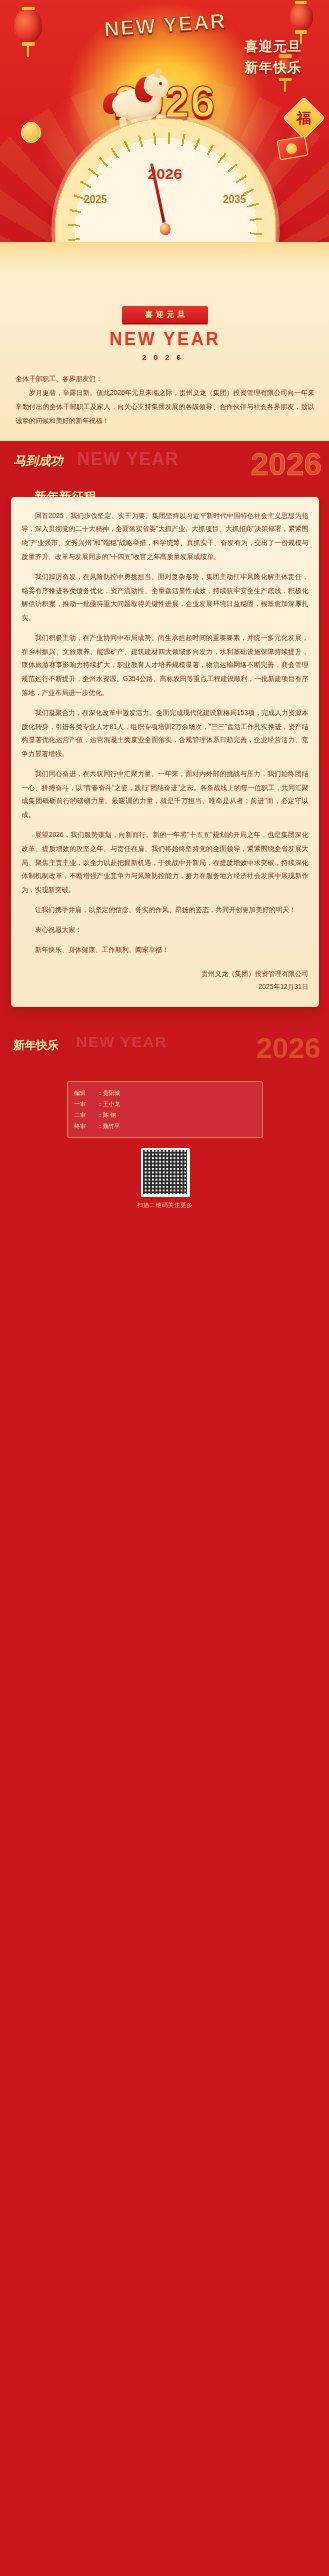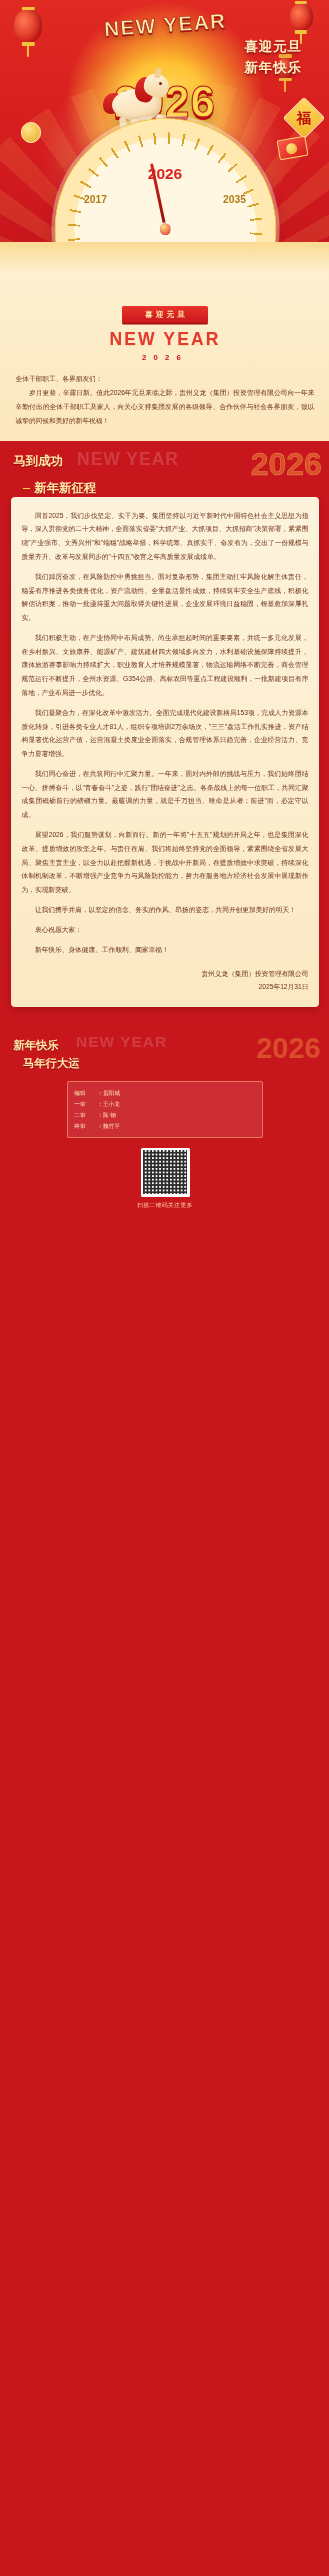--- a/index.html
+++ b/index.html
@@ -239,23 +239,24 @@
   }
   .head-band .wm2 {
     position:absolute; right: 8.2px; top: 4.1px;
     font-size: 32px; font-weight: bold; color: rgba(255,190,70,.35);
     -webkit-text-stroke: 0.5px rgba(255,215,120,.5);
   }
   .head-band .t1 {
     position: relative; margin-left: 13.4px; padding-top: 11.3px;
     font-size: 12.4px; font-weight: bold; color: #ffe9a8;
     text-shadow: 0 1px 0 #8d0d0a;
+    font-style: italic;
   }
   .head-band .t2 {
-    position: relative; margin-left: 23px; margin-top: 10px;
+    position: relative; margin-left: 23px; margin-top: 19px;
     font-size: 12.4px; font-weight: bold; color: #ffe9a8;
     text-shadow: 0 1px 0 #8d0d0a;
   }
   .head-band .dash {
     display:inline-block; width: 7.2px; height: 1.5px; background:#ffd64f;
     vertical-align: middle; margin-right: 4.1px;
   }
 
   .card {
     margin: 0 11.3px; padding: 11.3px 10.3px 13.4px;
@@ -361,21 +362,21 @@
 
     <div class="tag-fu">
       <span>福</span>
     </div>
     <div class="gold-coin"></div>
     <div class="envelope"></div>
 
     <div class="gauge-wrap">
       <div class="gauge">
         <div class="ticks"></div>
-        <div class="lbl y-prev">2017</div>
+        <div class="lbl y-prev">2025</div>
         <div class="lbl y-now">2026</div>
         <div class="lbl y-next">2035</div>
         <div class="needle"></div>
         <div class="hub"></div>
       </div>
     </div>
   </div>
 
   <div class="cream">
     <div class="ribbon">喜迎元旦</div>
@@ -412,21 +413,20 @@
         <div>贵州义龙（集团）投资管理有限公司</div>
         <div>2025年12月31日</div>
       </div>
     </div>
   </div>
 
   <div class="footer-head">
     <div class="wm">NEW YEAR</div>
     <div class="wm2">2026</div>
     <div class="t1">新年快乐</div>
-    <div class="t2"><span class="dash"></span><span>马年行大运</span></div>
   </div>
 
   <div class="meta-card">
     <div class="meta-row">
       <span class="k">编辑</span>
       <span>：</span>
       <span>贵阳城</span>
     </div>
     <div class="meta-row">
       <span class="k">一审</span>

